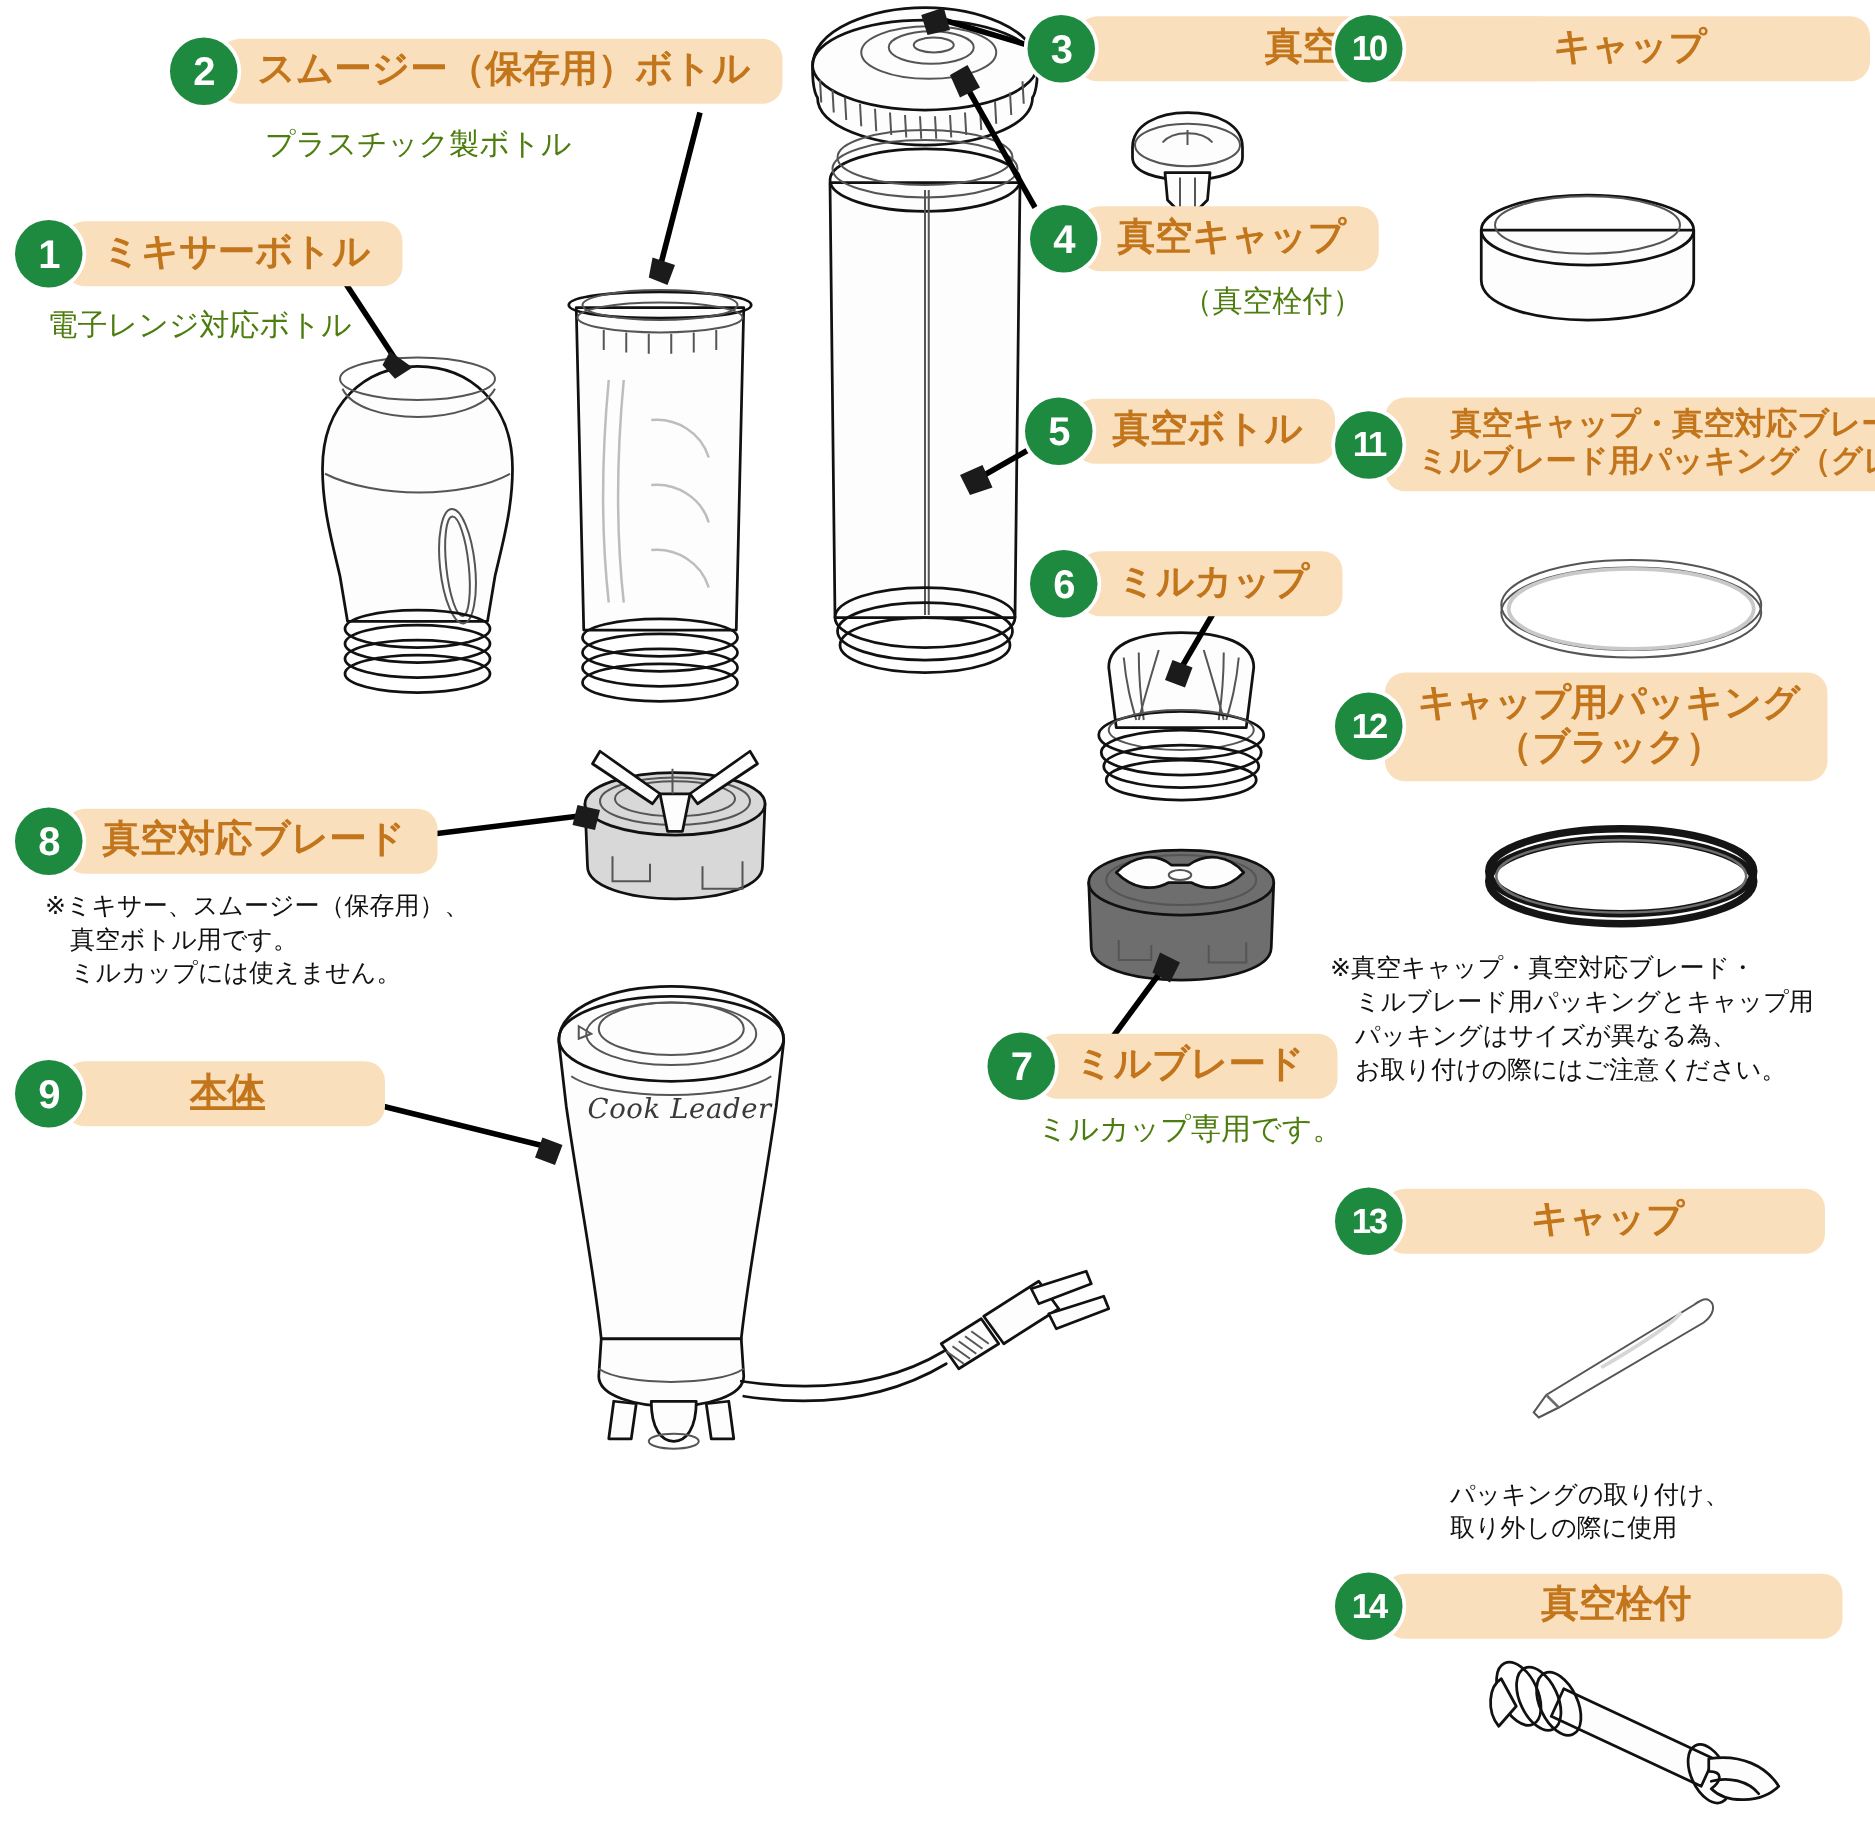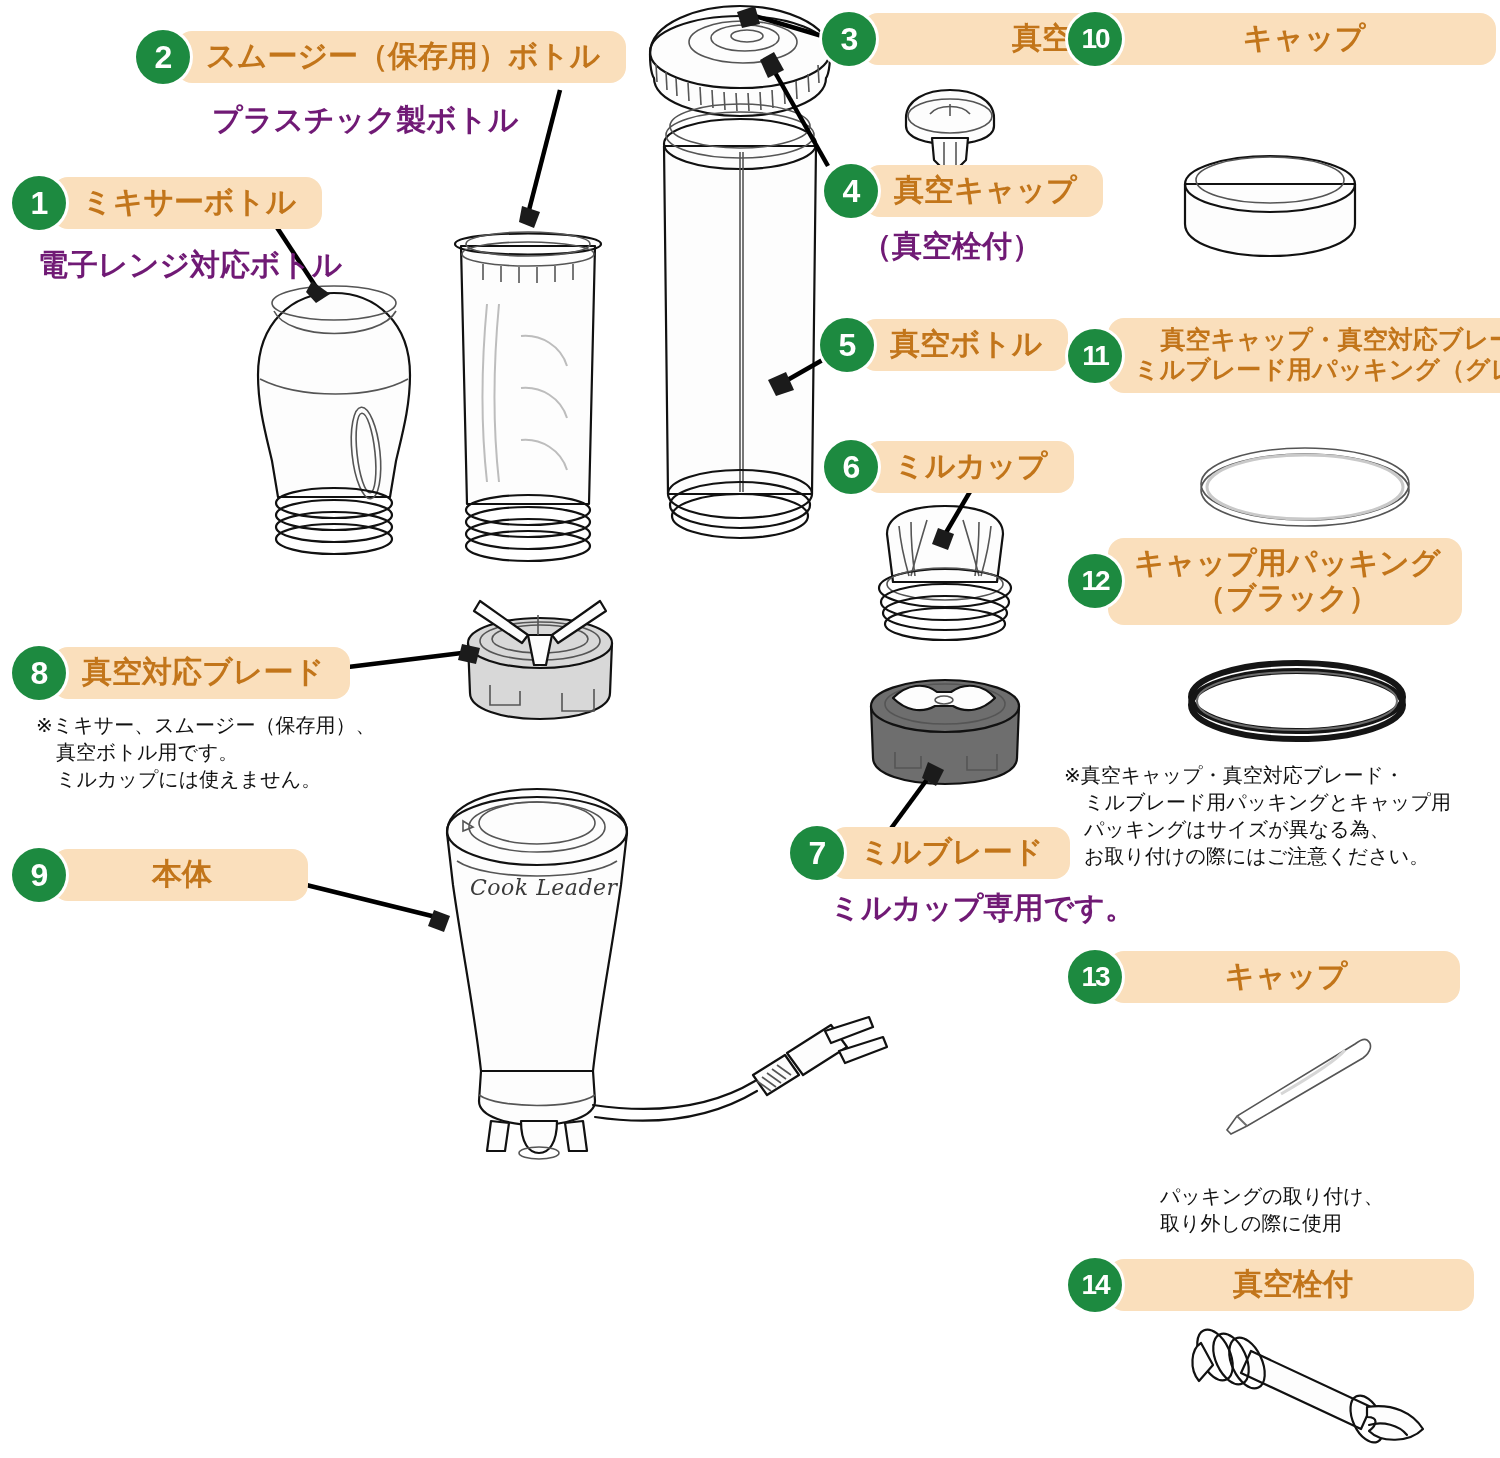--- a/index.html
+++ b/index.html
@@ -50,25 +50,25 @@
     font-weight:700;
     font-size:30px;
     line-height:1.18;
     padding:7px 26px 9px 30px;
     text-align:center;
   }
   .pill.multiline{font-size:25px;padding:7px 22px 9px 26px;}
   .pill.wide{min-width:330px;}
   .sub{
     position:absolute;
-    color:#701a75;
-    font-size:30px;
+    color:#4d7c0f;
+    font-size:24px;
     line-height:1.32;
     white-space:pre;
-    font-weight:700;
+    font-weight:400;
   }
   .note{
     position:absolute;
     color:#111111;
     font-size:20px;
     line-height:1.35;
     white-space:pre;
     font-weight:500;
   }
   .brand{
@@ -335,21 +335,21 @@
 
   <div class="callout" style="left:822px;top:12px;">
     <div class="badge">3</div>
     <div class="pill wide">真空栓</div>
   </div>
 
   <div class="callout" style="left:824px;top:164px;">
     <div class="badge">4</div>
     <div class="pill">真空キャップ</div>
   </div>
-  <div class="sub" style="left:862px;top:226px;">（真空栓付）</div>
+  <div class="sub" style="left:946px;top:226px;">（真空栓付）</div>
 
   <div class="callout" style="left:820px;top:318px;">
     <div class="badge">5</div>
     <div class="pill">真空ボトル</div>
   </div>
 
   <div class="callout" style="left:824px;top:440px;">
     <div class="badge">6</div>
     <div class="pill">ミルカップ</div>
   </div>
@@ -363,21 +363,21 @@
   <div class="callout" style="left:12px;top:646px;">
     <div class="badge">8</div>
     <div class="pill">真空対応ブレード</div>
   </div>
   <div class="note" style="left:36px;top:712px;">※ミキサー、スムージー（保存用）、
 　真空ボトル用です。
 　ミルカップには使えません。</div>
 
   <div class="callout" style="left:12px;top:848px;">
     <div class="badge">9</div>
-    <div class="pill" style="min-width:200px;"><span>本体</span></div>
+    <div class="pill" style="min-width:200px;text-decoration:underline;"><span>本体</span></div>
   </div>
 
   <div class="callout" style="left:1068px;top:12px;">
     <div class="badge two-digit">10</div>
     <div class="pill" style="min-width:332px;"><span>キャップ</span></div>
   </div>
 
   <div class="callout" style="left:1068px;top:318px;">
     <div class="badge two-digit">11</div>
     <div class="pill multiline">

